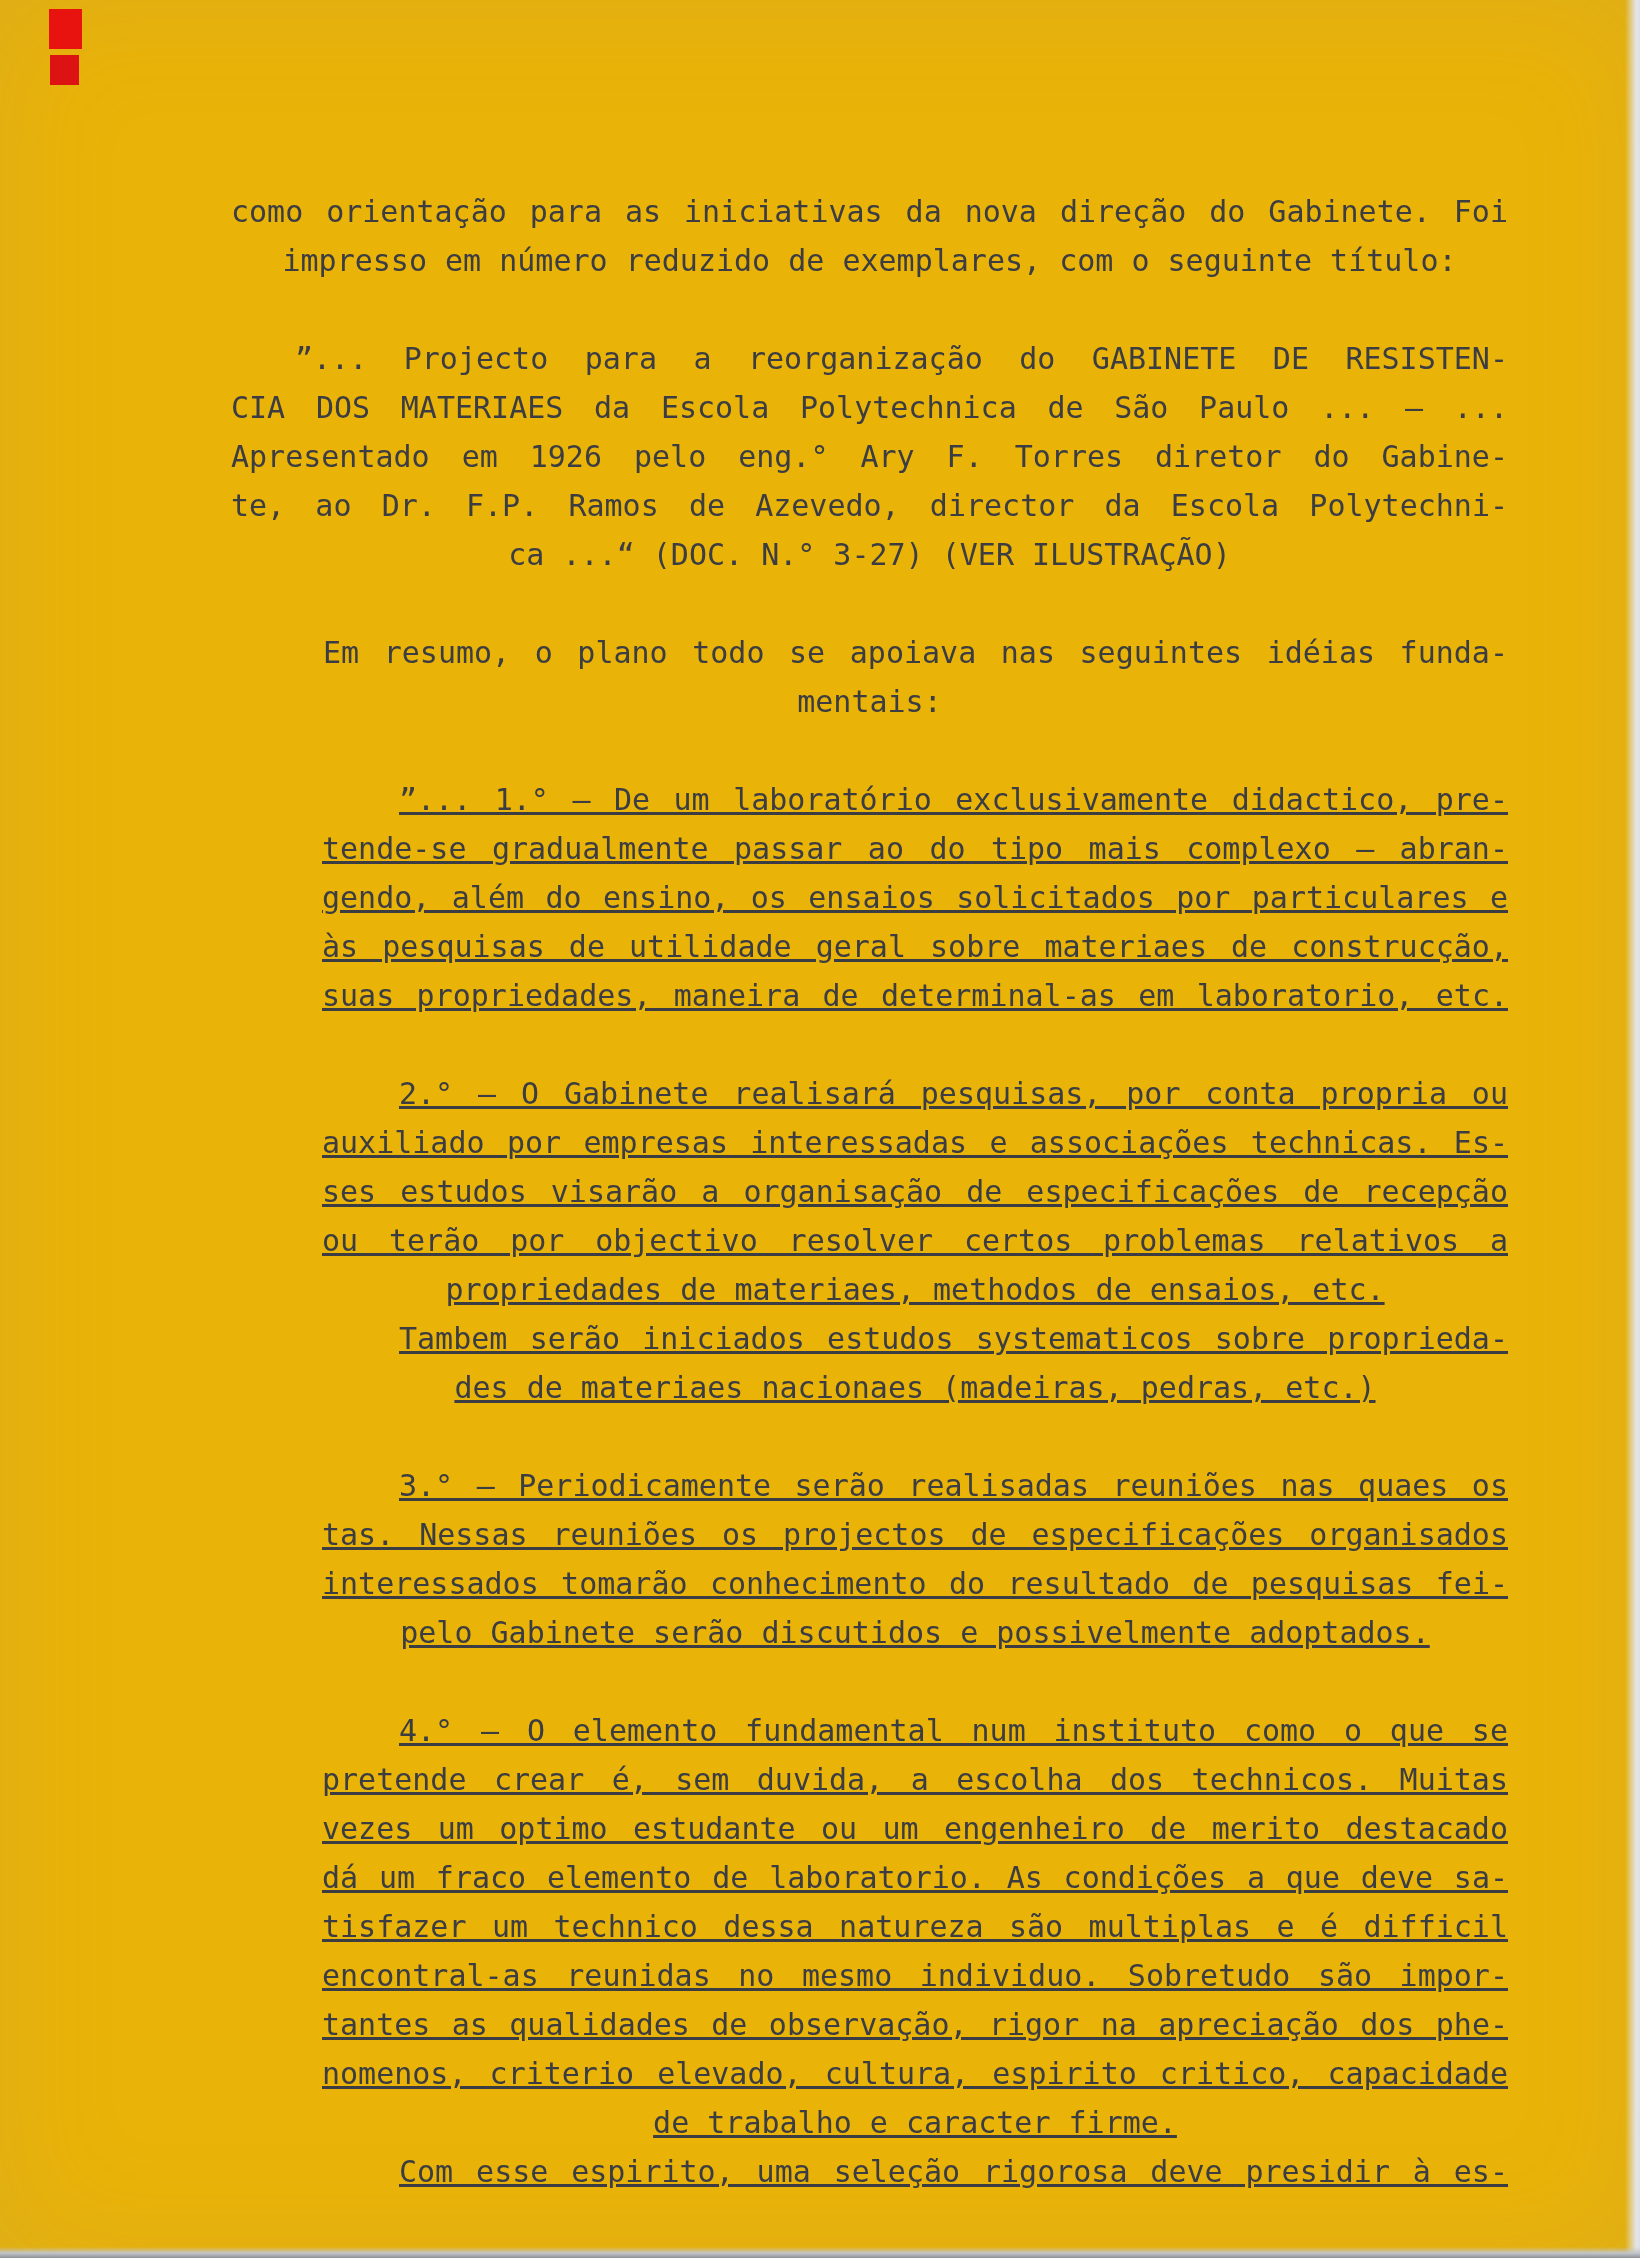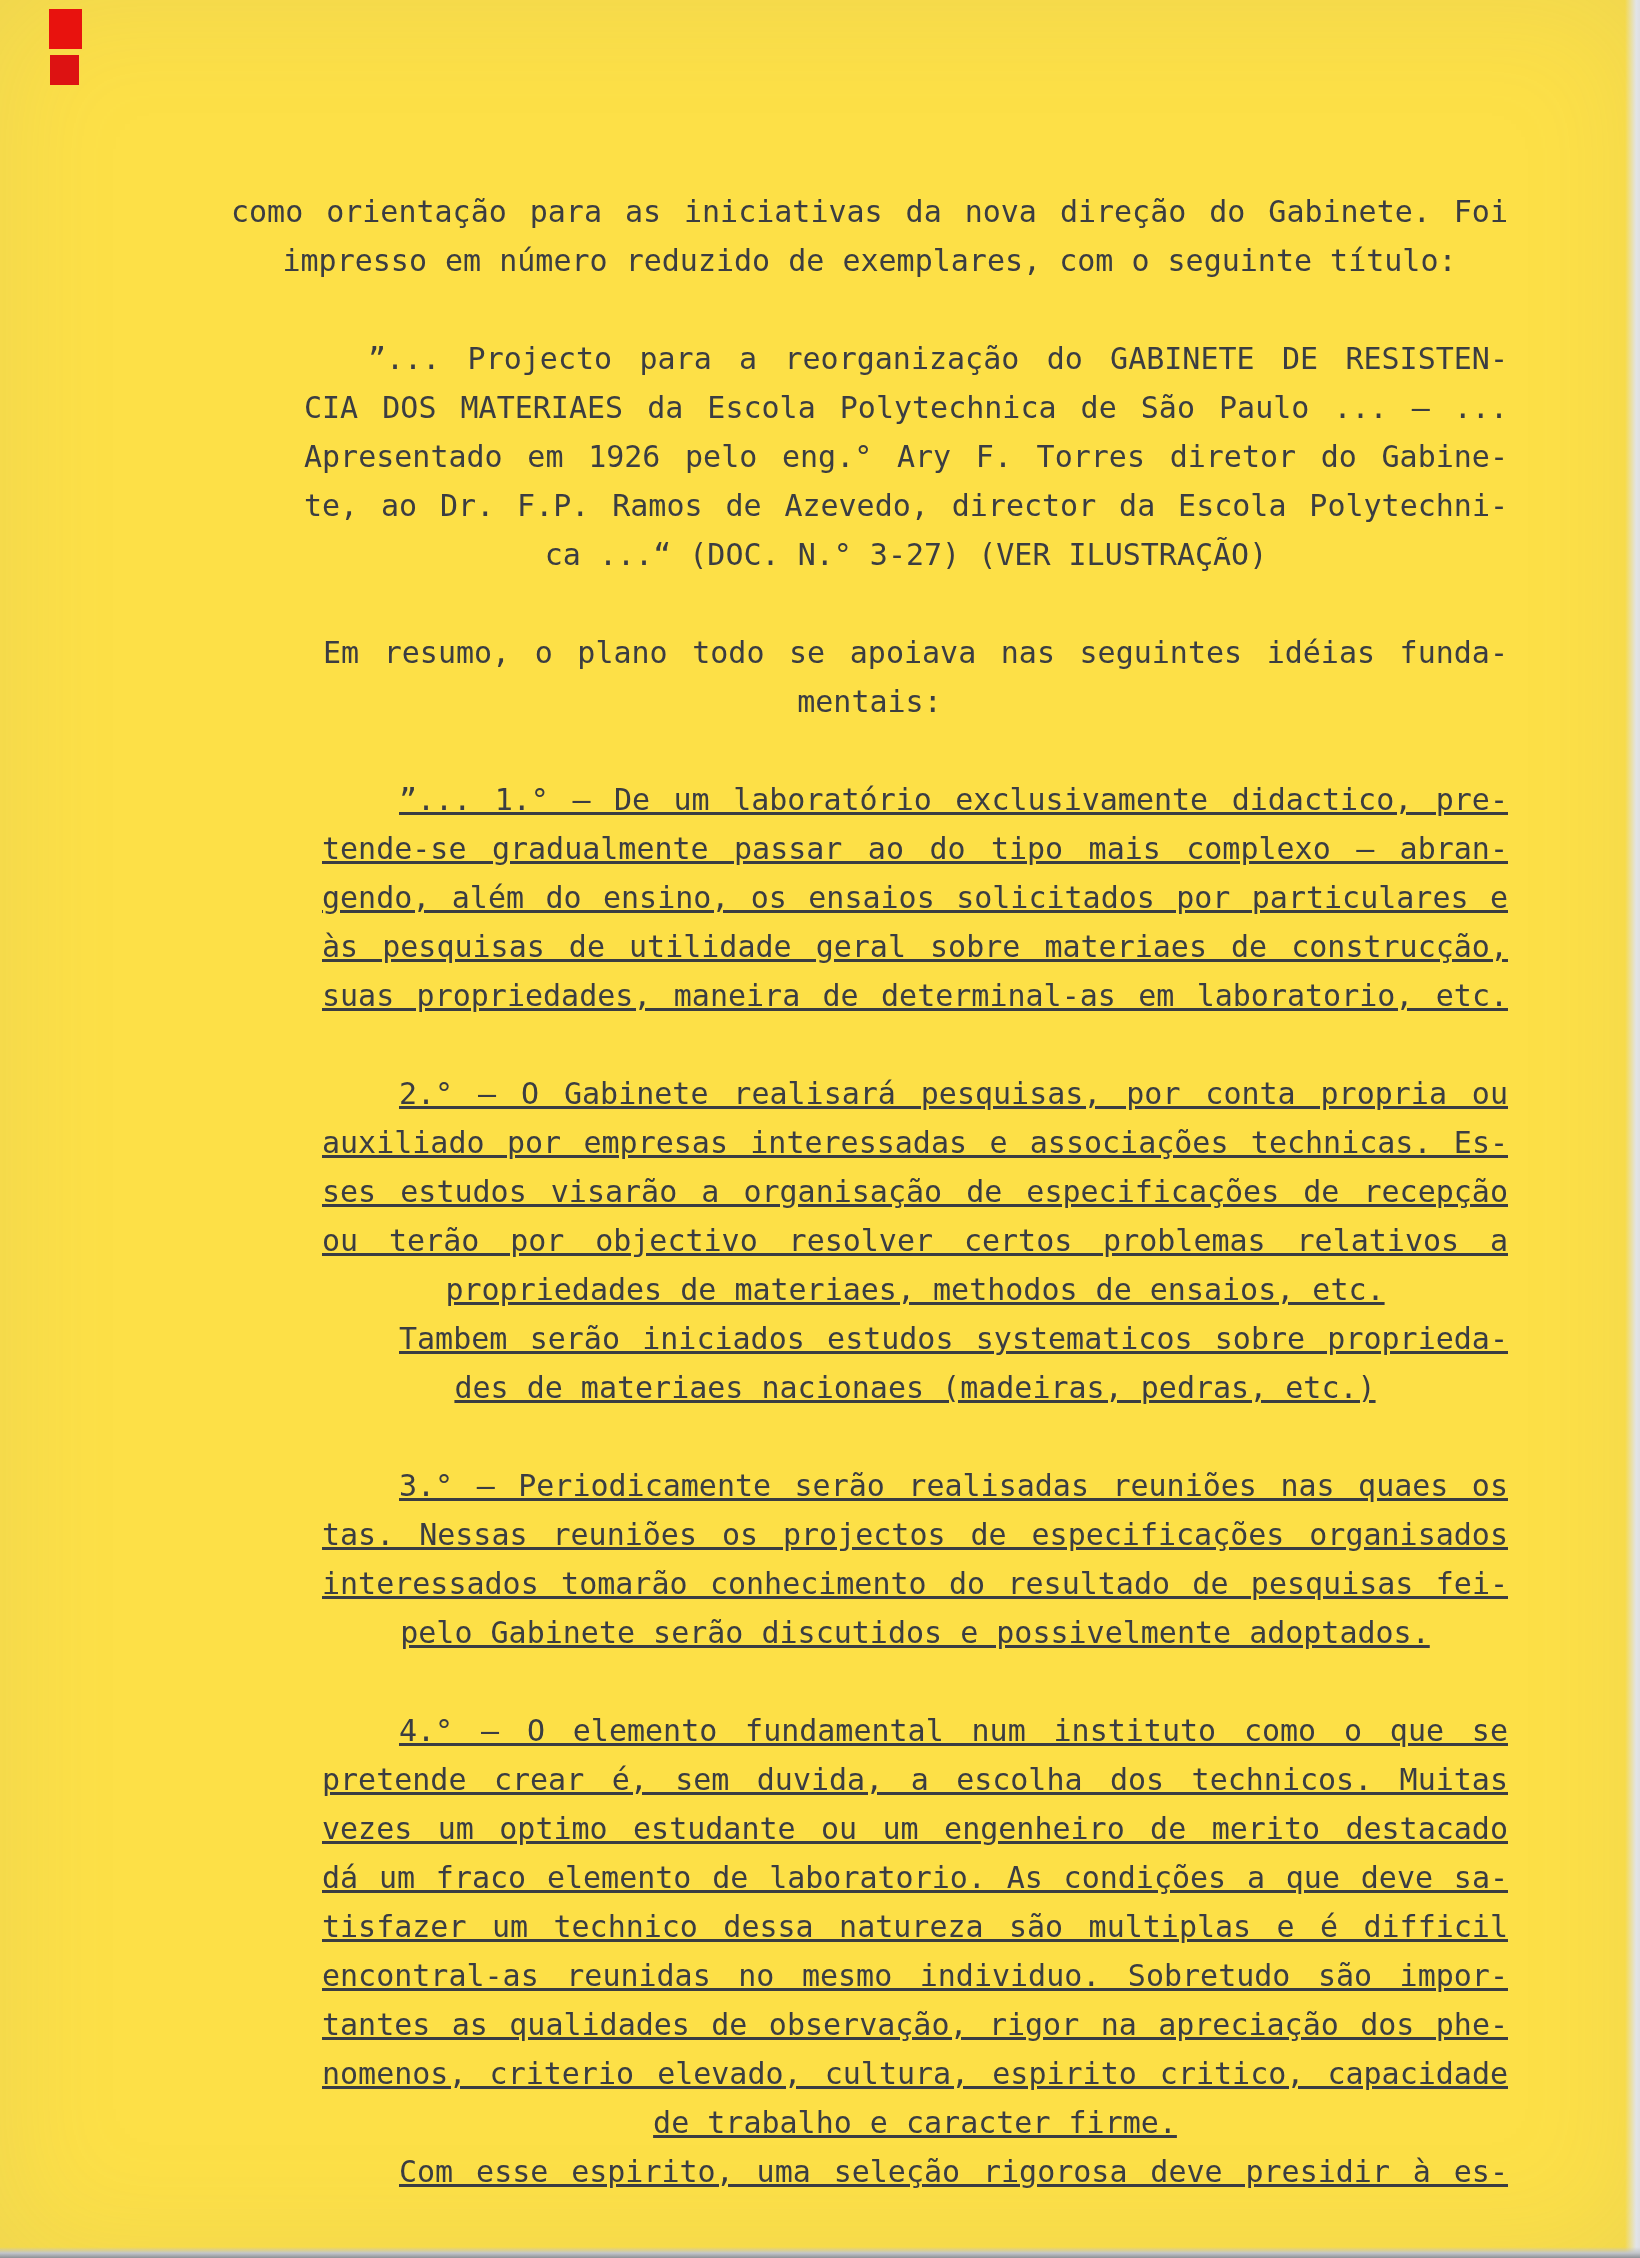--- a/index.html
+++ b/index.html
@@ -4,21 +4,21 @@
 <style>
   html, body {
     margin: 0;
     padding: 0;
     background: #e9eaec;
   }
   .page {
     position: relative;
     width: 1641px;
     height: 2258px;
-    background: #fde047;
+    background: #eab308;
     overflow: hidden;
     box-shadow: inset 0 0 124px rgba(130,136,148,0.13);
     font-family: "DejaVu Sans Mono", "Liberation Mono", monospace;
   }
   
   .right-edge {
     position: absolute;
     top: 0; right: 0;
     width: 16px; height: 100%;
     background: linear-gradient(to right, rgba(210,213,218,0), #e2e4e8 70%, #dcdee2 100%);
@@ -40,21 +40,21 @@
     top: 187px;
     width: 1277px;
     color: #3b3d42;
     font-size: 30px;
     line-height: 49px;
   }
   .para { margin: 0; }
   .para.gap { margin-bottom: 49px; }
 
   
-  .para.q1   { margin-left: 73px;  }
+  .para.q1   {  }
   .para.item { margin-left: 91px; text-decoration: underline; }
   .para.body.ind .tl.first { padding-left: 92px; }
   .para.q1 .tl.first       { padding-left: 64px;  }
   .para.item .tl.first     { padding-left: 77px;  }
 
   .tl { text-align: center; white-space: normal; }
   .tl.j {
     text-align: justify;
     text-align-last: justify;
     text-justify: inter-word;

